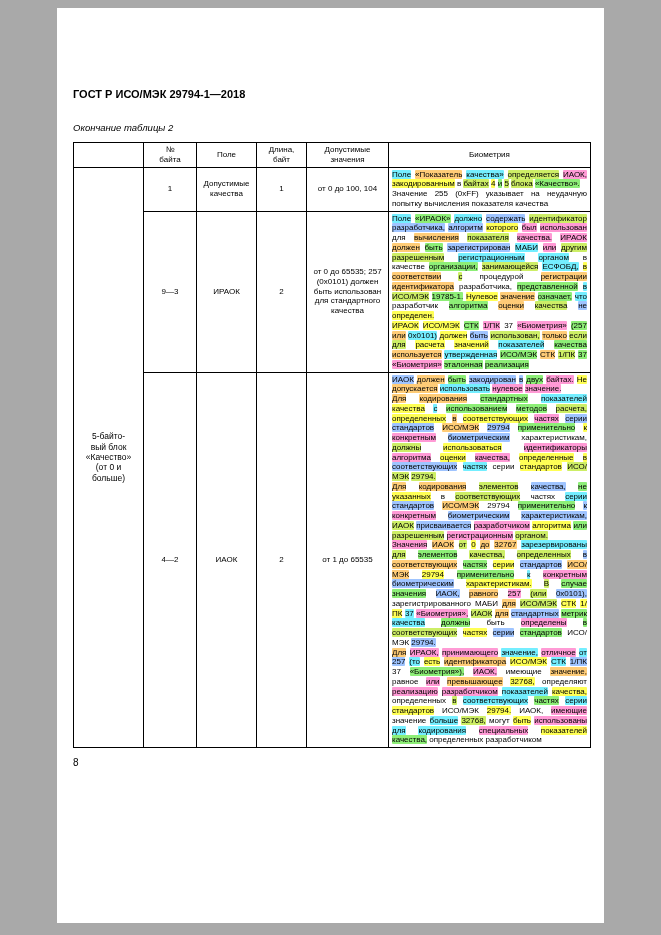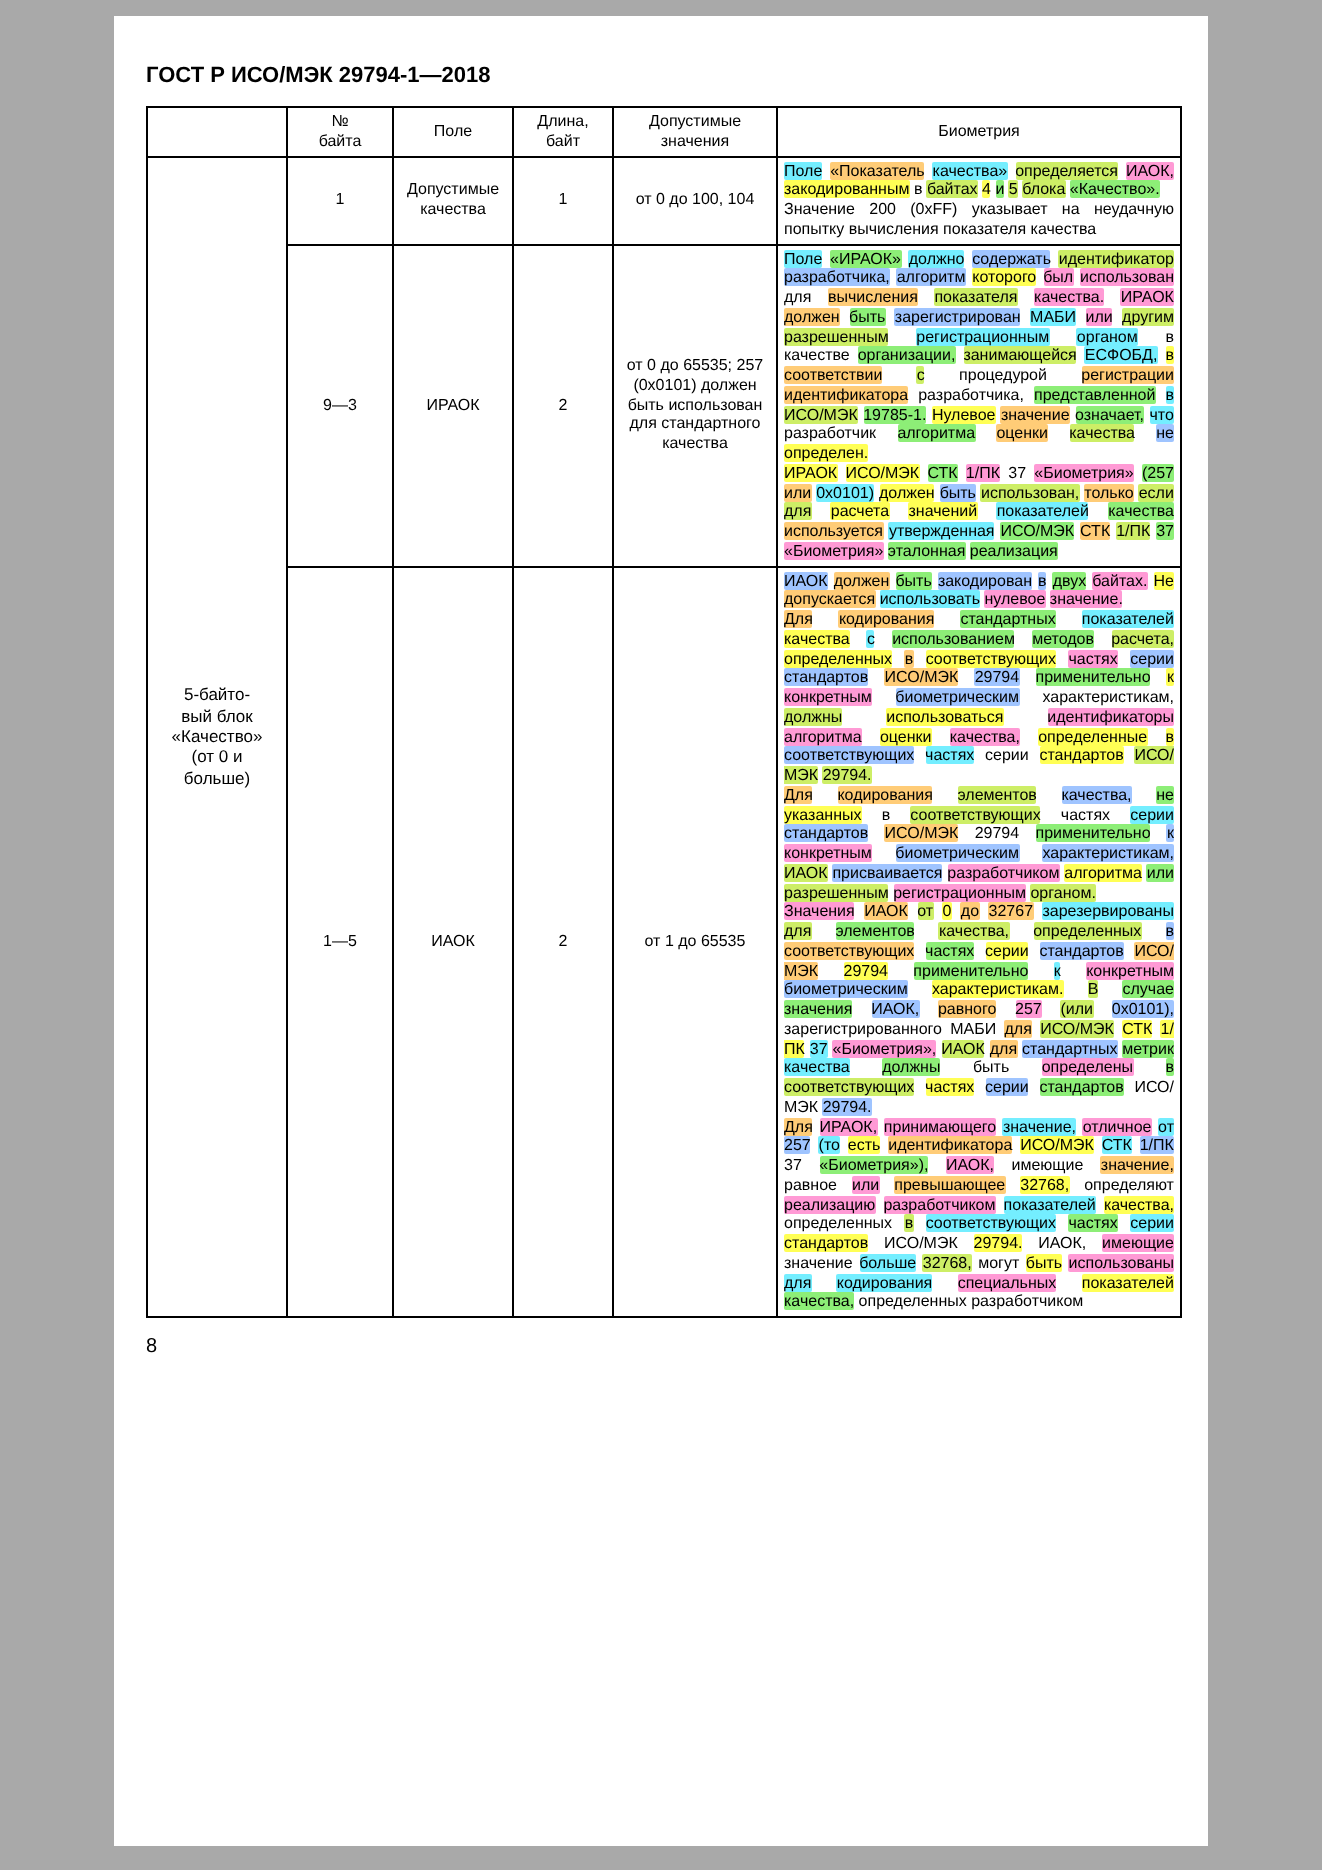--- a/index.html
+++ b/index.html
@@ -12,21 +12,21 @@
     overflow: hidden;
   }
   .page {
     position: absolute;
     left: 57px; top: 8px;
     width: 547px; height: 915px;
     background: #ffffff;
     padding: 0 14px 0 16px;
   }
   .doc-header {
-    margin-top: 24px;
+    margin-top: 80px;
     font-size: 11px;
     font-weight: bold;
     color: #000;
   }
   .table-caption {
     margin-top: 22px;
     font-size: 9.5px;
     font-style: italic;
     color: #000;
   }
@@ -80,20 +80,21 @@
     color: #000;
   }
 </style>
 </head>
 <body>
 
 <div class="page">
 
   <div class="doc-header">ГОСТ Р ИСО/МЭК 29794-1—2018</div>
 
+  <div class="table-caption">Окончание таблицы 2</div>
 
   <table class="spec">
     <colgroup>
       <col class="c-group">
         <col class="c-byte">
         <col class="c-field">
       <col class="c-len">
         <col class="c-allow">
         <col class="c-note">
     </colgroup>
@@ -116,35 +117,35 @@
 вый блок
 «Качество»
 (от 0 и
 больше)</td>
         <td class="center-cell">1</td>
         <td class="center-cell">Допустимые качества</td>
         <td class="center-cell">1</td>
         <td class="center-cell">от 0 до 100, 104</td>
         <td class="note-cell">
             <p class="np"><span style="background: rgb(116, 238, 255);">Поле</span> <span style="background: rgb(255, 204, 119);">«Показатель</span> <span style="background: rgb(116, 238, 255);">качества»</span> <span style="background: rgb(205, 238, 102);">определяется</span> <span style="background: rgb(255, 154, 213);">ИАОК,</span> <span style="background: rgb(255, 255, 85);">закодированным</span> <span>в</span> <span style="background: rgb(205, 238, 102);">байтах</span> <span style="background: rgb(255, 255, 85);">4</span> <span style="background: rgb(141, 238, 119);">и</span> <span style="background: rgb(205, 238, 102);">5</span> <span style="background: rgb(205, 238, 102);">блока</span> <span style="background: rgb(141, 238, 119);">«Качество».</span> </p>
-            <p class="np">Значение 200 (0xFF) указывает на неудачную попытку вычисления показателя качества</p>
+            <p class="np">Значение 255 (0xFF) указывает на неудачную попытку вычисления показателя качества</p>
           </td>
       </tr>
       <tr>
         <td class="center-cell">9—3</td>
         <td class="center-cell">ИРАОК</td>
         <td class="center-cell">2</td>
         <td class="center-cell">от 0 до 65535; 257 (0x0101) должен быть использован для стандартного качества</td>
         <td class="note-cell">
             <p class="np"><span style="background: rgb(116, 238, 255);">Поле</span> <span style="background: rgb(141, 238, 119);">«ИРАОК»</span> <span style="background: rgb(116, 238, 255);">должно</span> <span style="background: rgb(159, 196, 255);">содержать</span> <span style="background: rgb(205, 238, 102);">идентификатор</span> <span style="background: rgb(159, 196, 255);">разработчика,</span> <span style="background: rgb(159, 196, 255);">алгоритм</span> <span style="background: rgb(255, 255, 85);">которого</span> <span style="background: rgb(255, 154, 213);">был</span> <span style="background: rgb(255, 154, 213);">использован</span> <span>для</span> <span style="background: rgb(255, 204, 119);">вычисления</span> <span style="background: rgb(205, 238, 102);">показателя</span> <span style="background: rgb(255, 154, 213);">качества.</span> <span style="background: rgb(255, 154, 213);">ИРАОК</span> <span style="background: rgb(255, 204, 119);">должен</span> <span style="background: rgb(141, 238, 119);">быть</span> <span style="background: rgb(159, 196, 255);">зарегистрирован</span> <span style="background: rgb(116, 238, 255);">МАБИ</span> <span style="background: rgb(255, 154, 213);">или</span> <span style="background: rgb(205, 238, 102);">другим</span> <span style="background: rgb(205, 238, 102);">разрешенным</span> <span style="background: rgb(116, 238, 255);">регистрационным</span> <span style="background: rgb(116, 238, 255);">органом</span> <span>в</span> <span>качестве</span> <span style="background: rgb(141, 238, 119);">организации,</span> <span style="background: rgb(205, 238, 102);">занимающейся</span> <span style="background: rgb(116, 238, 255);">ЕСФОБД,</span> <span style="background: rgb(255, 255, 85);">в</span> <span style="background: rgb(255, 204, 119);">соответствии</span> <span style="background: rgb(205, 238, 102);">с</span> <span>процедурой</span> <span style="background: rgb(255, 204, 119);">регистрации</span> <span style="background: rgb(255, 204, 119);">идентификатора</span> <span>разработчика,</span> <span style="background: rgb(141, 238, 119);">представленной</span> <span style="background: rgb(116, 238, 255);">в</span> <span style="background: rgb(205, 238, 102);">ИСО/МЭК</span> <span style="background: rgb(141, 238, 119);">19785-1.</span> <span style="background: rgb(255, 255, 85);">Нулевое</span> <span style="background: rgb(255, 204, 119);">значение</span> <span style="background: rgb(141, 238, 119);">означает,</span> <span style="background: rgb(116, 238, 255);">что</span> <span>разработчик</span> <span style="background: rgb(141, 238, 119);">алгоритма</span> <span style="background: rgb(255, 204, 119);">оценки</span> <span style="background: rgb(205, 238, 102);">качества</span> <span style="background: rgb(159, 196, 255);">не</span> <span style="background: rgb(255, 255, 85);">определен.</span> </p>
             <p class="np"><span style="background: rgb(255, 255, 85);">ИРАОК</span> <span style="background: rgb(255, 255, 85);">ИСО/МЭК</span> <span style="background: rgb(141, 238, 119);">СТК</span> <span style="background: rgb(255, 154, 213);">1/ПК</span> <span>37</span> <span style="background: rgb(255, 154, 213);">«Биометрия»</span> <span style="background: rgb(141, 238, 119);">(257</span> <span style="background: rgb(255, 204, 119);">или</span> <span style="background: rgb(116, 238, 255);">0x0101)</span> <span style="background: rgb(255, 255, 85);">должен</span> <span style="background: rgb(159, 196, 255);">быть</span> <span style="background: rgb(205, 238, 102);">использован,</span> <span style="background: rgb(255, 204, 119);">только</span> <span style="background: rgb(205, 238, 102);">если</span> <span style="background: rgb(205, 238, 102);">для</span> <span style="background: rgb(255, 255, 85);">расчета</span> <span style="background: rgb(255, 255, 85);">значений</span> <span style="background: rgb(116, 238, 255);">показателей</span> <span style="background: rgb(141, 238, 119);">качества</span> <span style="background: rgb(255, 204, 119);">используется</span> <span style="background: rgb(116, 238, 255);">утвержденная</span> <span style="background: rgb(141, 238, 119);">ИСО/МЭК</span> <span style="background: rgb(255, 204, 119);">СТК</span> <span style="background: rgb(205, 238, 102);">1/ПК</span> <span style="background: rgb(141, 238, 119);">37</span> <span style="background: rgb(255, 154, 213);">«Биометрия»</span> <span style="background: rgb(141, 238, 119);">эталонная</span> <span style="background: rgb(141, 238, 119);">реализация</span> </p>
           </td>
       </tr>
       <tr>
-        <td class="center-cell">1—5</td>
+        <td class="center-cell">4—2</td>
         <td class="center-cell">ИАОК</td>
         <td class="center-cell">2</td>
         <td class="center-cell">от 1 до 65535</td>
         <td class="note-cell">
             <p class="np"><span style="background: rgb(159, 196, 255);">ИАОК</span> <span style="background: rgb(255, 204, 119);">должен</span> <span style="background: rgb(141, 238, 119);">быть</span> <span style="background: rgb(159, 196, 255);">закодирован</span> <span style="background: rgb(159, 196, 255);">в</span> <span style="background: rgb(141, 238, 119);">двух</span> <span style="background: rgb(255, 154, 213);">байтах.</span> <span style="background: rgb(255, 255, 85);">Не</span> <span style="background: rgb(255, 204, 119);">допускается</span> <span style="background: rgb(116, 238, 255);">использовать</span> <span style="background: rgb(255, 154, 213);">нулевое</span> <span style="background: rgb(255, 154, 213);">значение.</span> </p>
             <p class="np"><span style="background: rgb(255, 204, 119);">Для</span> <span style="background: rgb(255, 204, 119);">кодирования</span> <span style="background: rgb(141, 238, 119);">стандартных</span> <span style="background: rgb(116, 238, 255);">показателей</span> <span style="background: rgb(255, 255, 85);">качества</span> <span style="background: rgb(116, 238, 255);">с</span> <span style="background: rgb(141, 238, 119);">использованием</span> <span style="background: rgb(141, 238, 119);">методов</span> <span style="background: rgb(205, 238, 102);">расчета,</span> <span style="background: rgb(255, 255, 85);">определенных</span> <span style="background: rgb(255, 204, 119);">в</span> <span style="background: rgb(255, 255, 85);">соответствующих</span> <span style="background: rgb(255, 154, 213);">частях</span> <span style="background: rgb(159, 196, 255);">серии</span> <span style="background: rgb(159, 196, 255);">стандартов</span> <span style="background: rgb(255, 204, 119);">ИСО/МЭК</span> <span style="background: rgb(159, 196, 255);">29794</span> <span style="background: rgb(141, 238, 119);">применительно</span> <span style="background: rgb(255, 255, 85);">к</span> <span style="background: rgb(255, 154, 213);">конкретным</span> <span style="background: rgb(159, 196, 255);">биометрическим</span> <span>характеристикам,</span> <span style="background: rgb(205, 238, 102);">должны</span> <span style="background: rgb(255, 255, 85);">использоваться</span> <span style="background: rgb(255, 154, 213);">идентификаторы</span> <span style="background: rgb(255, 154, 213);">алгоритма</span> <span style="background: rgb(255, 255, 85);">оценки</span> <span style="background: rgb(255, 154, 213);">качества,</span> <span style="background: rgb(255, 255, 85);">определенные</span> <span style="background: rgb(255, 255, 85);">в</span> <span style="background: rgb(159, 196, 255);">соответствующих</span> <span style="background: rgb(116, 238, 255);">частях</span> <span>серии</span> <span style="background: rgb(255, 255, 85);">стандартов</span> <span style="background: rgb(205, 238, 102);">ИСО/МЭК</span> <span style="background: rgb(205, 238, 102);">29794.</span> </p>
             <p class="np"><span style="background: rgb(255, 204, 119);">Для</span> <span style="background: rgb(255, 204, 119);">кодирования</span> <span style="background: rgb(205, 238, 102);">элементов</span> <span style="background: rgb(159, 196, 255);">качества,</span> <span style="background: rgb(141, 238, 119);">не</span> <span style="background: rgb(255, 255, 85);">указанных</span> <span>в</span> <span style="background: rgb(205, 238, 102);">соответствующих</span> <span>частях</span> <span style="background: rgb(116, 238, 255);">серии</span> <span style="background: rgb(159, 196, 255);">стандартов</span> <span style="background: rgb(255, 204, 119);">ИСО/МЭК</span> <span>29794</span> <span style="background: rgb(141, 238, 119);">применительно</span> <span style="background: rgb(159, 196, 255);">к</span> <span style="background: rgb(255, 154, 213);">конкретным</span> <span style="background: rgb(159, 196, 255);">биометрическим</span> <span style="background: rgb(159, 196, 255);">характеристикам,</span> <span style="background: rgb(205, 238, 102);">ИАОК</span> <span style="background: rgb(159, 196, 255);">присваивается</span> <span style="background: rgb(255, 154, 213);">разработчиком</span> <span style="background: rgb(255, 255, 85);">алгоритма</span> <span style="background: rgb(141, 238, 119);">или</span> <span style="background: rgb(205, 238, 102);">разрешенным</span> <span style="background: rgb(255, 154, 213);">регистрационным</span> <span style="background: rgb(205, 238, 102);">органом.</span> </p>
             <p class="np"><span style="background: rgb(255, 154, 213);">Значения</span> <span style="background: rgb(255, 204, 119);">ИАОК</span> <span style="background: rgb(205, 238, 102);">от</span> <span style="background: rgb(255, 255, 85);">0</span> <span style="background: rgb(255, 204, 119);">до</span> <span style="background: rgb(255, 204, 119);">32767</span> <span style="background: rgb(116, 238, 255);">зарезервированы</span> <span style="background: rgb(205, 238, 102);">для</span> <span style="background: rgb(141, 238, 119);">элементов</span> <span style="background: rgb(205, 238, 102);">качества,</span> <span style="background: rgb(205, 238, 102);">определенных</span> <span style="background: rgb(159, 196, 255);">в</span> <span style="background: rgb(255, 204, 119);">соответствующих</span> <span style="background: rgb(141, 238, 119);">частях</span> <span style="background: rgb(255, 255, 85);">серии</span> <span style="background: rgb(159, 196, 255);">стандартов</span> <span style="background: rgb(255, 204, 119);">ИСО/МЭК</span> <span style="background: rgb(255, 255, 85);">29794</span> <span style="background: rgb(141, 238, 119);">применительно</span> <span style="background: rgb(116, 238, 255);">к</span> <span style="background: rgb(255, 154, 213);">конкретным</span> <span style="background: rgb(159, 196, 255);">биометрическим</span> <span style="background: rgb(255, 255, 85);">характеристикам.</span> <span style="background: rgb(205, 238, 102);">В</span> <span style="background: rgb(141, 238, 119);">случае</span> <span style="background: rgb(141, 238, 119);">значения</span> <span style="background: rgb(159, 196, 255);">ИАОК,</span> <span style="background: rgb(255, 204, 119);">равного</span> <span style="background: rgb(255, 154, 213);">257</span> <span style="background: rgb(205, 238, 102);">(или</span> <span style="background: rgb(159, 196, 255);">0x0101),</span> <span>зарегистрированного</span> <span>МАБИ</span> <span style="background: rgb(255, 204, 119);">для</span> <span style="background: rgb(205, 238, 102);">ИСО/МЭК</span> <span style="background: rgb(255, 255, 85);">СТК</span> <span style="background: rgb(255, 255, 85);">1/ПК</span> <span style="background: rgb(116, 238, 255);">37</span> <span style="background: rgb(255, 154, 213);">«Биометрия»,</span> <span style="background: rgb(205, 238, 102);">ИАОК</span> <span style="background: rgb(255, 204, 119);">для</span> <span style="background: rgb(159, 196, 255);">стандартных</span> <span style="background: rgb(141, 238, 119);">метрик</span> <span style="background: rgb(116, 238, 255);">качества</span> <span style="background: rgb(141, 238, 119);">должны</span> <span>быть</span> <span style="background: rgb(255, 154, 213);">определены</span> <span style="background: rgb(141, 238, 119);">в</span> <span style="background: rgb(205, 238, 102);">соответствующих</span> <span style="background: rgb(255, 255, 85);">частях</span> <span style="background: rgb(159, 196, 255);">серии</span> <span style="background: rgb(141, 238, 119);">стандартов</span> <span>ИСО/МЭК</span> <span style="background: rgb(159, 196, 255);">29794.</span> </p>
             <p class="np"><span style="background: rgb(255, 204, 119);">Для</span> <span style="background: rgb(255, 154, 213);">ИРАОК,</span> <span style="background: rgb(255, 154, 213);">принимающего</span> <span style="background: rgb(116, 238, 255);">значение,</span> <span style="background: rgb(255, 154, 213);">отличное</span> <span style="background: rgb(116, 238, 255);">от</span> <span style="background: rgb(159, 196, 255);">257</span> <span style="background: rgb(116, 238, 255);">(то</span> <span style="background: rgb(255, 255, 85);">есть</span> <span style="background: rgb(255, 204, 119);">идентификатора</span> <span style="background: rgb(255, 255, 85);">ИСО/МЭК</span> <span style="background: rgb(116, 238, 255);">СТК</span> <span style="background: rgb(159, 196, 255);">1/ПК</span> <span>37</span> <span style="background: rgb(141, 238, 119);">«Биометрия»),</span> <span style="background: rgb(255, 154, 213);">ИАОК,</span> <span>имеющие</span> <span style="background: rgb(255, 204, 119);">значение,</span> <span>равное</span> <span style="background: rgb(255, 154, 213);">или</span> <span style="background: rgb(255, 204, 119);">превышающее</span> <span style="background: rgb(255, 255, 85);">32768,</span> <span>определяют</span> <span style="background: rgb(255, 154, 213);">реализацию</span> <span style="background: rgb(255, 154, 213);">разработчиком</span> <span style="background: rgb(116, 238, 255);">показателей</span> <span style="background: rgb(255, 255, 85);">качества,</span> <span>определенных</span> <span style="background: rgb(205, 238, 102);">в</span> <span style="background: rgb(116, 238, 255);">соответствующих</span> <span style="background: rgb(141, 238, 119);">частях</span> <span style="background: rgb(116, 238, 255);">серии</span> <span style="background: rgb(255, 255, 85);">стандартов</span> <span>ИСО/МЭК</span> <span style="background: rgb(255, 255, 85);">29794.</span> <span>ИАОК,</span> <span style="background: rgb(255, 154, 213);">имеющие</span> <span>значение</span> <span style="background: rgb(116, 238, 255);">больше</span> <span style="background: rgb(205, 238, 102);">32768,</span> <span>могут</span> <span style="background: rgb(255, 255, 85);">быть</span> <span style="background: rgb(255, 154, 213);">использованы</span> <span style="background: rgb(116, 238, 255);">для</span> <span style="background: rgb(116, 238, 255);">кодирования</span> <span style="background: rgb(255, 154, 213);">специальных</span> <span style="background: rgb(255, 255, 85);">показателей</span> <span style="background: rgb(141, 238, 119);">качества,</span> <span>определенных</span> <span>разработчиком</span> </p>
           </td>

